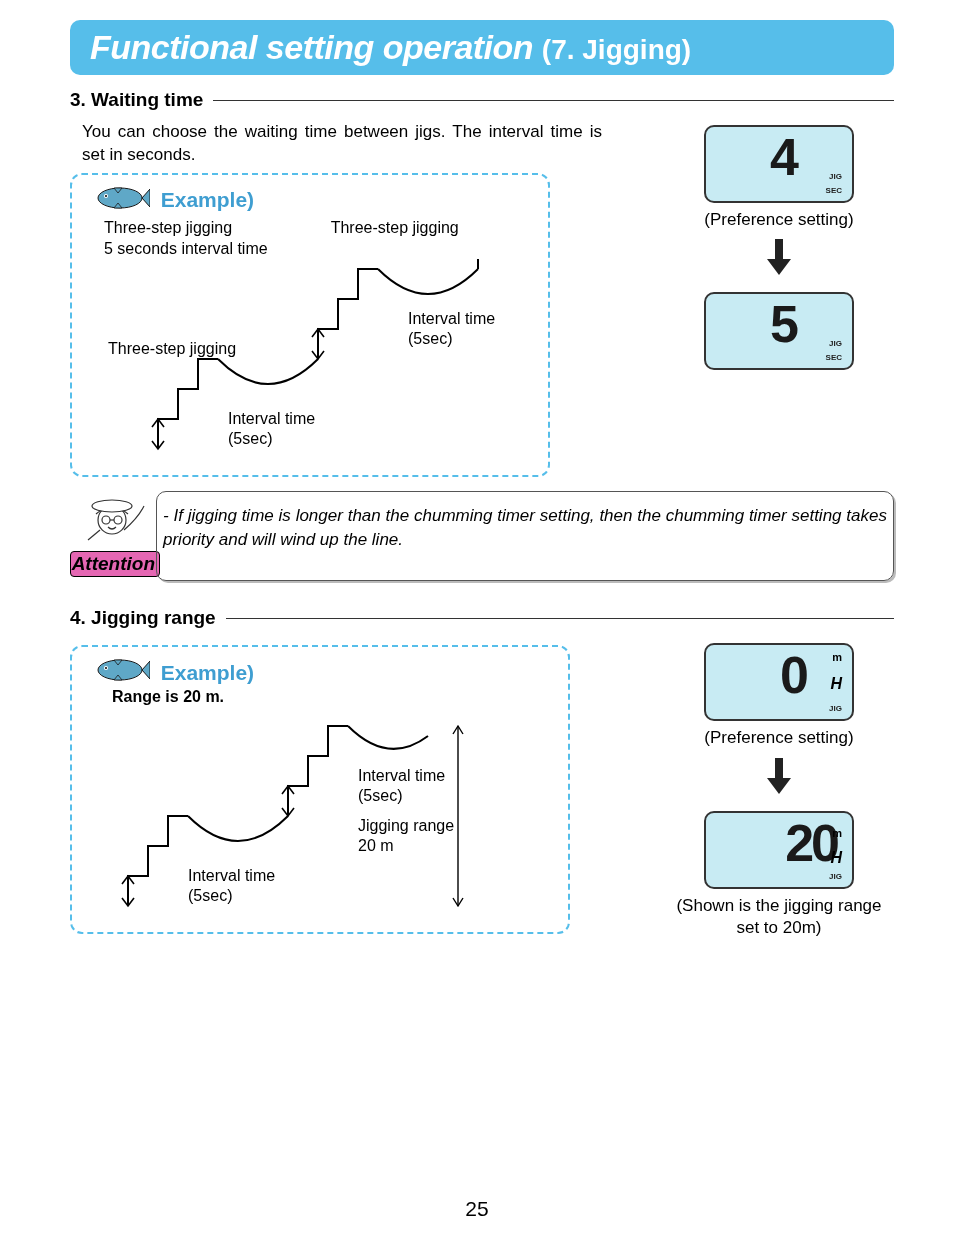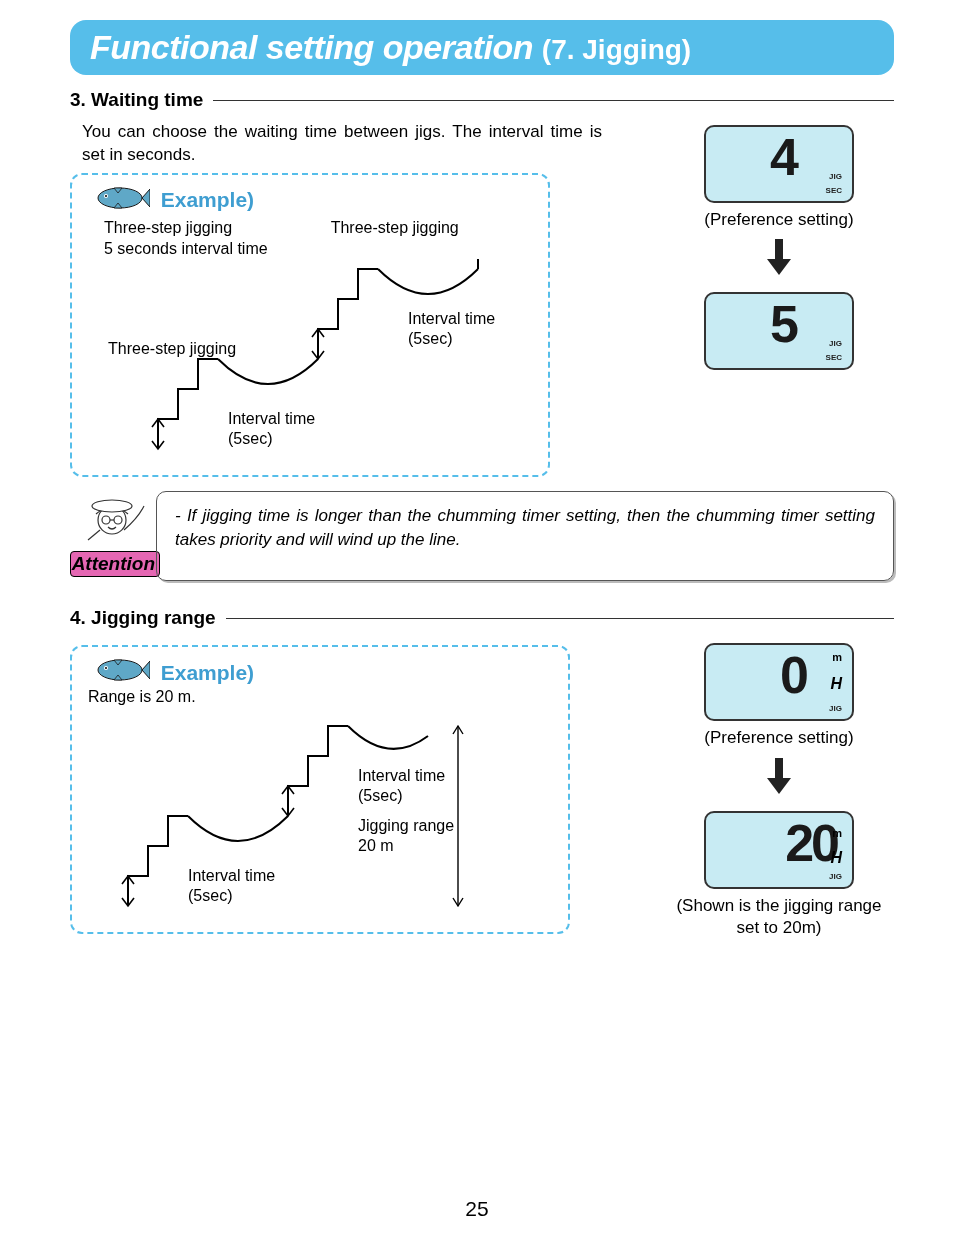--- a/index.html
+++ b/index.html
@@ -8,21 +8,21 @@
     height: 1235px;
     background: #fff;
     font-family: Arial, Helvetica, sans-serif;
     color: #000;
     position: relative;
     padding: 20px 60px 30px 70px;
     font-size: 17px;
   }
   .banner {
     background: #56beea;
-    border-radius: 16px;
+    border-radius: 10px;
     padding: 8px 20px;
     margin-bottom: 10px;
   }
   .banner-title {
     color: #fff;
     font-size: 34px;
     font-weight: bold;
     font-style: italic;
     letter-spacing: -0.5px;
     display: inline;
@@ -124,21 +124,21 @@
     display:flex;
     align-items:center;
     justify-content:flex-end;
     gap:2px;
     margin-top:-2px;
   }
   .note-box {
     flex:1;
     border:1.5px solid #555;
     border-radius:10px;
-    padding:12px 18px;
+    padding:12px 6px;
     margin-left:-4px;
     box-shadow: 2px 2px 0 #bbb;
     line-height:1.4;
     font-style:italic;
     text-align: justify;
     min-height: 90px;
   }
 
   .page-num { position:absolute; bottom:14px; left:0; right:0; text-align:center; font-size:21px; }
 </style>
@@ -273,21 +273,21 @@
             <ellipse cx="32" cy="13" rx="22" ry="10" fill="#5fa8c7" stroke="#1a1a1a" stroke-width="1"></ellipse>
             <path d="M54 13 L62 4 L62 22 Z" fill="#5fa8c7" stroke="#1a1a1a" stroke-width="1"></path>
             <circle cx="18" cy="11" r="2" fill="#fff"></circle>
               <circle cx="18" cy="11" r="1" fill="#000"></circle>
             <path d="M26 3 L34 3 L30 8 Z" fill="#5fa8c7" stroke="#1a1a1a" stroke-width="0.8"></path>
             <path d="M26 23 L34 23 L30 18 Z" fill="#5fa8c7" stroke="#1a1a1a" stroke-width="0.8"></path>
           </svg>
         </span>
         <span class="ex-label">Example)</span>
       </div>
-      <div style="font-size:16px; margin-left:0;">Range is 20 m.</div>
+      <div style="font-size:16px; margin-left:24px;font-weight:bold;">Range is 20 m.</div>
 
       <div class="diagram-area2" style="height:210px;">
         <svg width="480" height="210" viewBox="0 0 480 210" style="position:absolute;left:0;top:0;">
           <g stroke="#000" stroke-width="2" fill="none">
             <path d="M40 200 L40 170 L60 170 L60 140 L80 140 L80 110 L100 110"></path>
             <path d="M46 192 L40 200 L34 192 M46 178 L40 170 L34 178" stroke-width="1.6"></path>
             <path d="M100 110 Q150 160 200 110"></path>
             <path d="M200 110 L200 80 L220 80 L220 50 L240 50 L240 20 L260 20"></path>
             <path d="M206 102 L200 110 L194 102 M206 88 L200 80 L194 88" stroke-width="1.6"></path>
             <path d="M260 20 Q300 60 340 30"></path>

